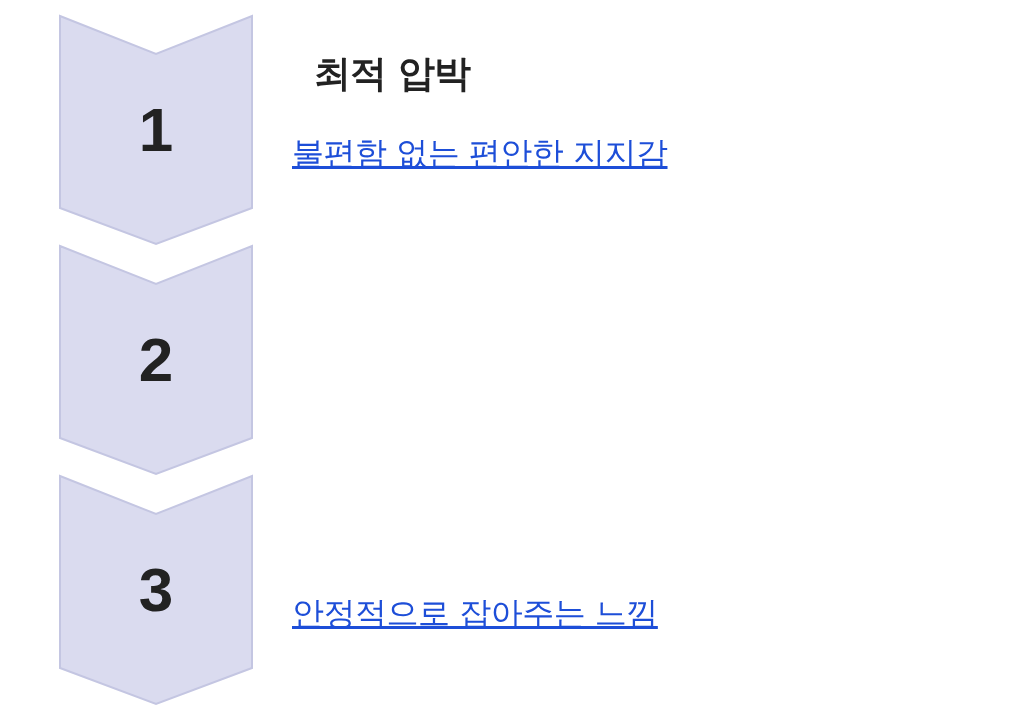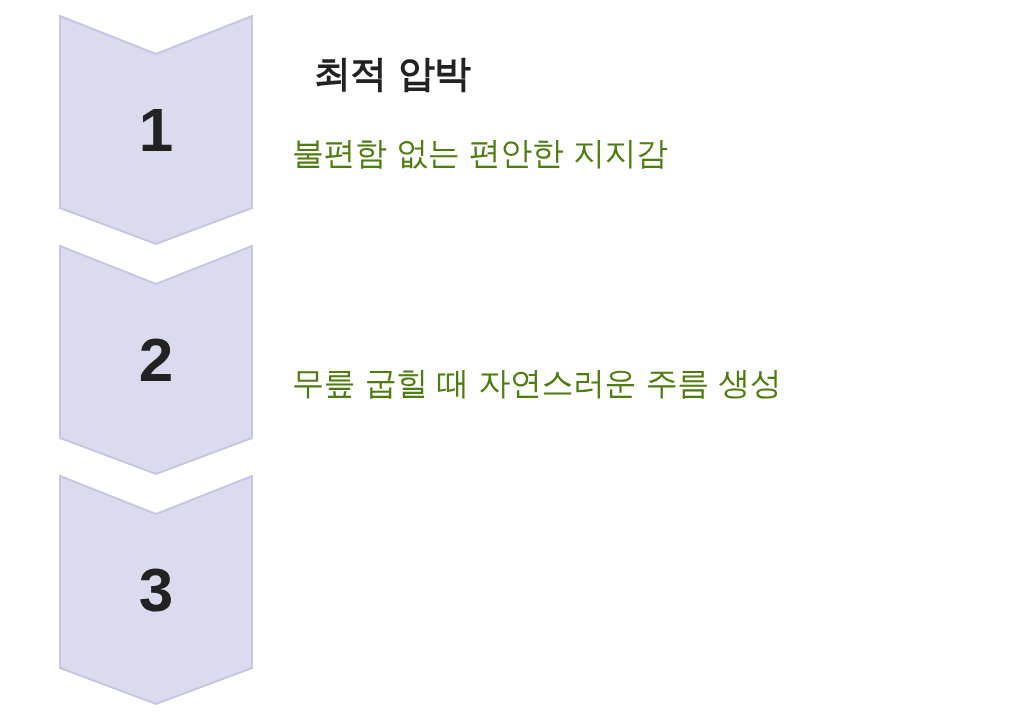--- a/index.html
+++ b/index.html
@@ -7,21 +7,21 @@
            font-family: "DejaVu Sans", "Liberation Sans", sans-serif; }
     .step { position: absolute; left: 0; width: 1032px; height: 232px; }
     .chev { position: absolute; left: 58px; top: 0; width: 196px; height: 232px; }
     .chev svg { display: block; }
     .num { position: absolute; left: 58px; width: 196px; top: 80px; text-align: center;
            font-family: "Liberation Sans", sans-serif; font-weight: bold;
            font-size: 62px; line-height: 72px; color: #222222; }
     .title { position: absolute; left: 292px; top: 38px; font-weight: bold;
              font-size: 37px; line-height: 44px; color: #222222; letter-spacing: -1px; margin-left: 22px; }
     .desc { position: absolute; left: 292px; top: 118px; font-size: 32px;
-            line-height: 42px; color: #4d7c0f; letter-spacing: -0.5px; }
+            line-height: 42px; color: #1d4ed8; letter-spacing: -0.5px; text-decoration: underline; }
   </style>
 </head>
 <body>
 
 <div>
 
   <div class="step" style="top:14px;">
     <div class="chev">
       <svg width="196" height="232" viewBox="0 0 196 232">
         <polygon points="2,2 98,40 194,2 194,194 98,230 2,194" fill="#dadbef" stroke="#c4c6e2" stroke-width="2"></polygon>
@@ -32,25 +32,25 @@
     <div class="desc">불편함 없는 편안한 지지감</div>
   </div>
 
   <div class="step" style="top:244px;">
     <div class="chev">
       <svg width="196" height="232" viewBox="0 0 196 232">
         <polygon points="2,2 98,40 194,2 194,194 98,230 2,194" fill="#dadbef" stroke="#c4c6e2" stroke-width="2"></polygon>
       </svg>
     </div>
     <div class="num">2</div>
-    <div class="desc">무릎 굽힐 때 자연스러운 주름 생성</div>
   </div>
 
   <div class="step" style="top:474px;">
     <div class="chev">
       <svg width="196" height="232" viewBox="0 0 196 232">
         <polygon points="2,2 98,40 194,2 194,194 98,230 2,194" fill="#dadbef" stroke="#c4c6e2" stroke-width="2"></polygon>
       </svg>
     </div>
     <div class="num">3</div>
+    <div class="desc">안정적으로 잡아주는 느낌</div>
   </div>
 
 </div>
 
 </body></html>

